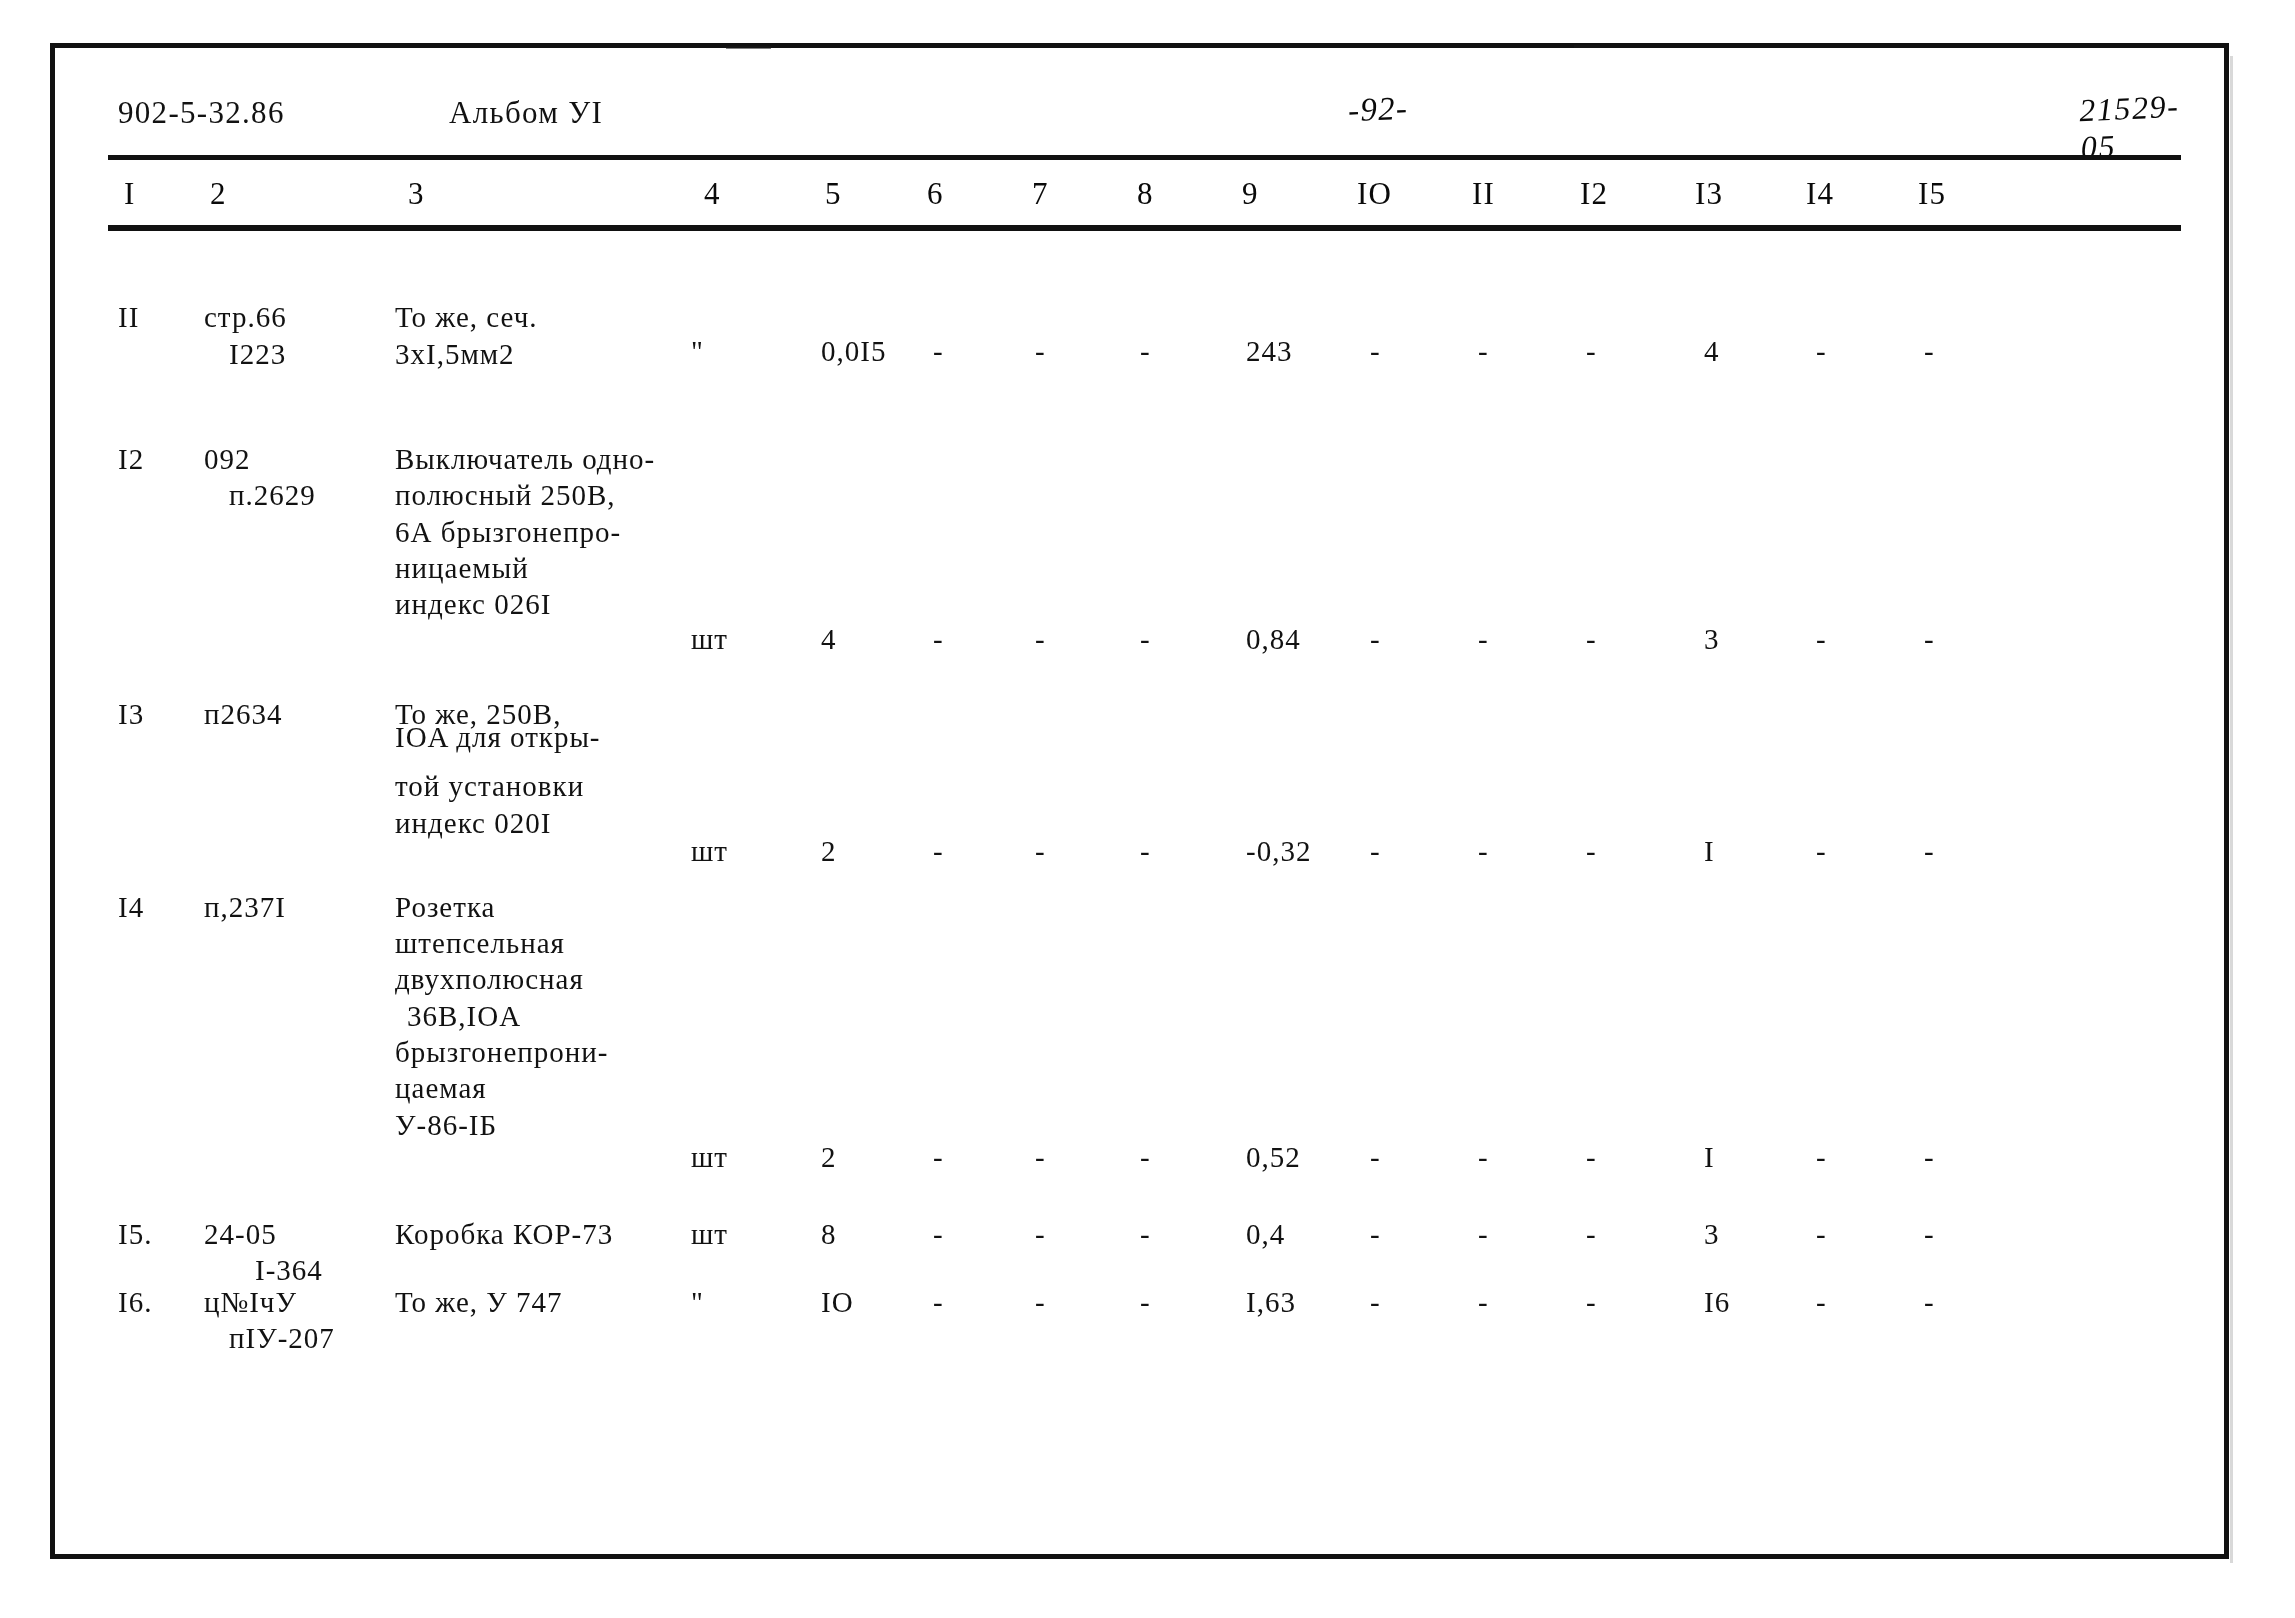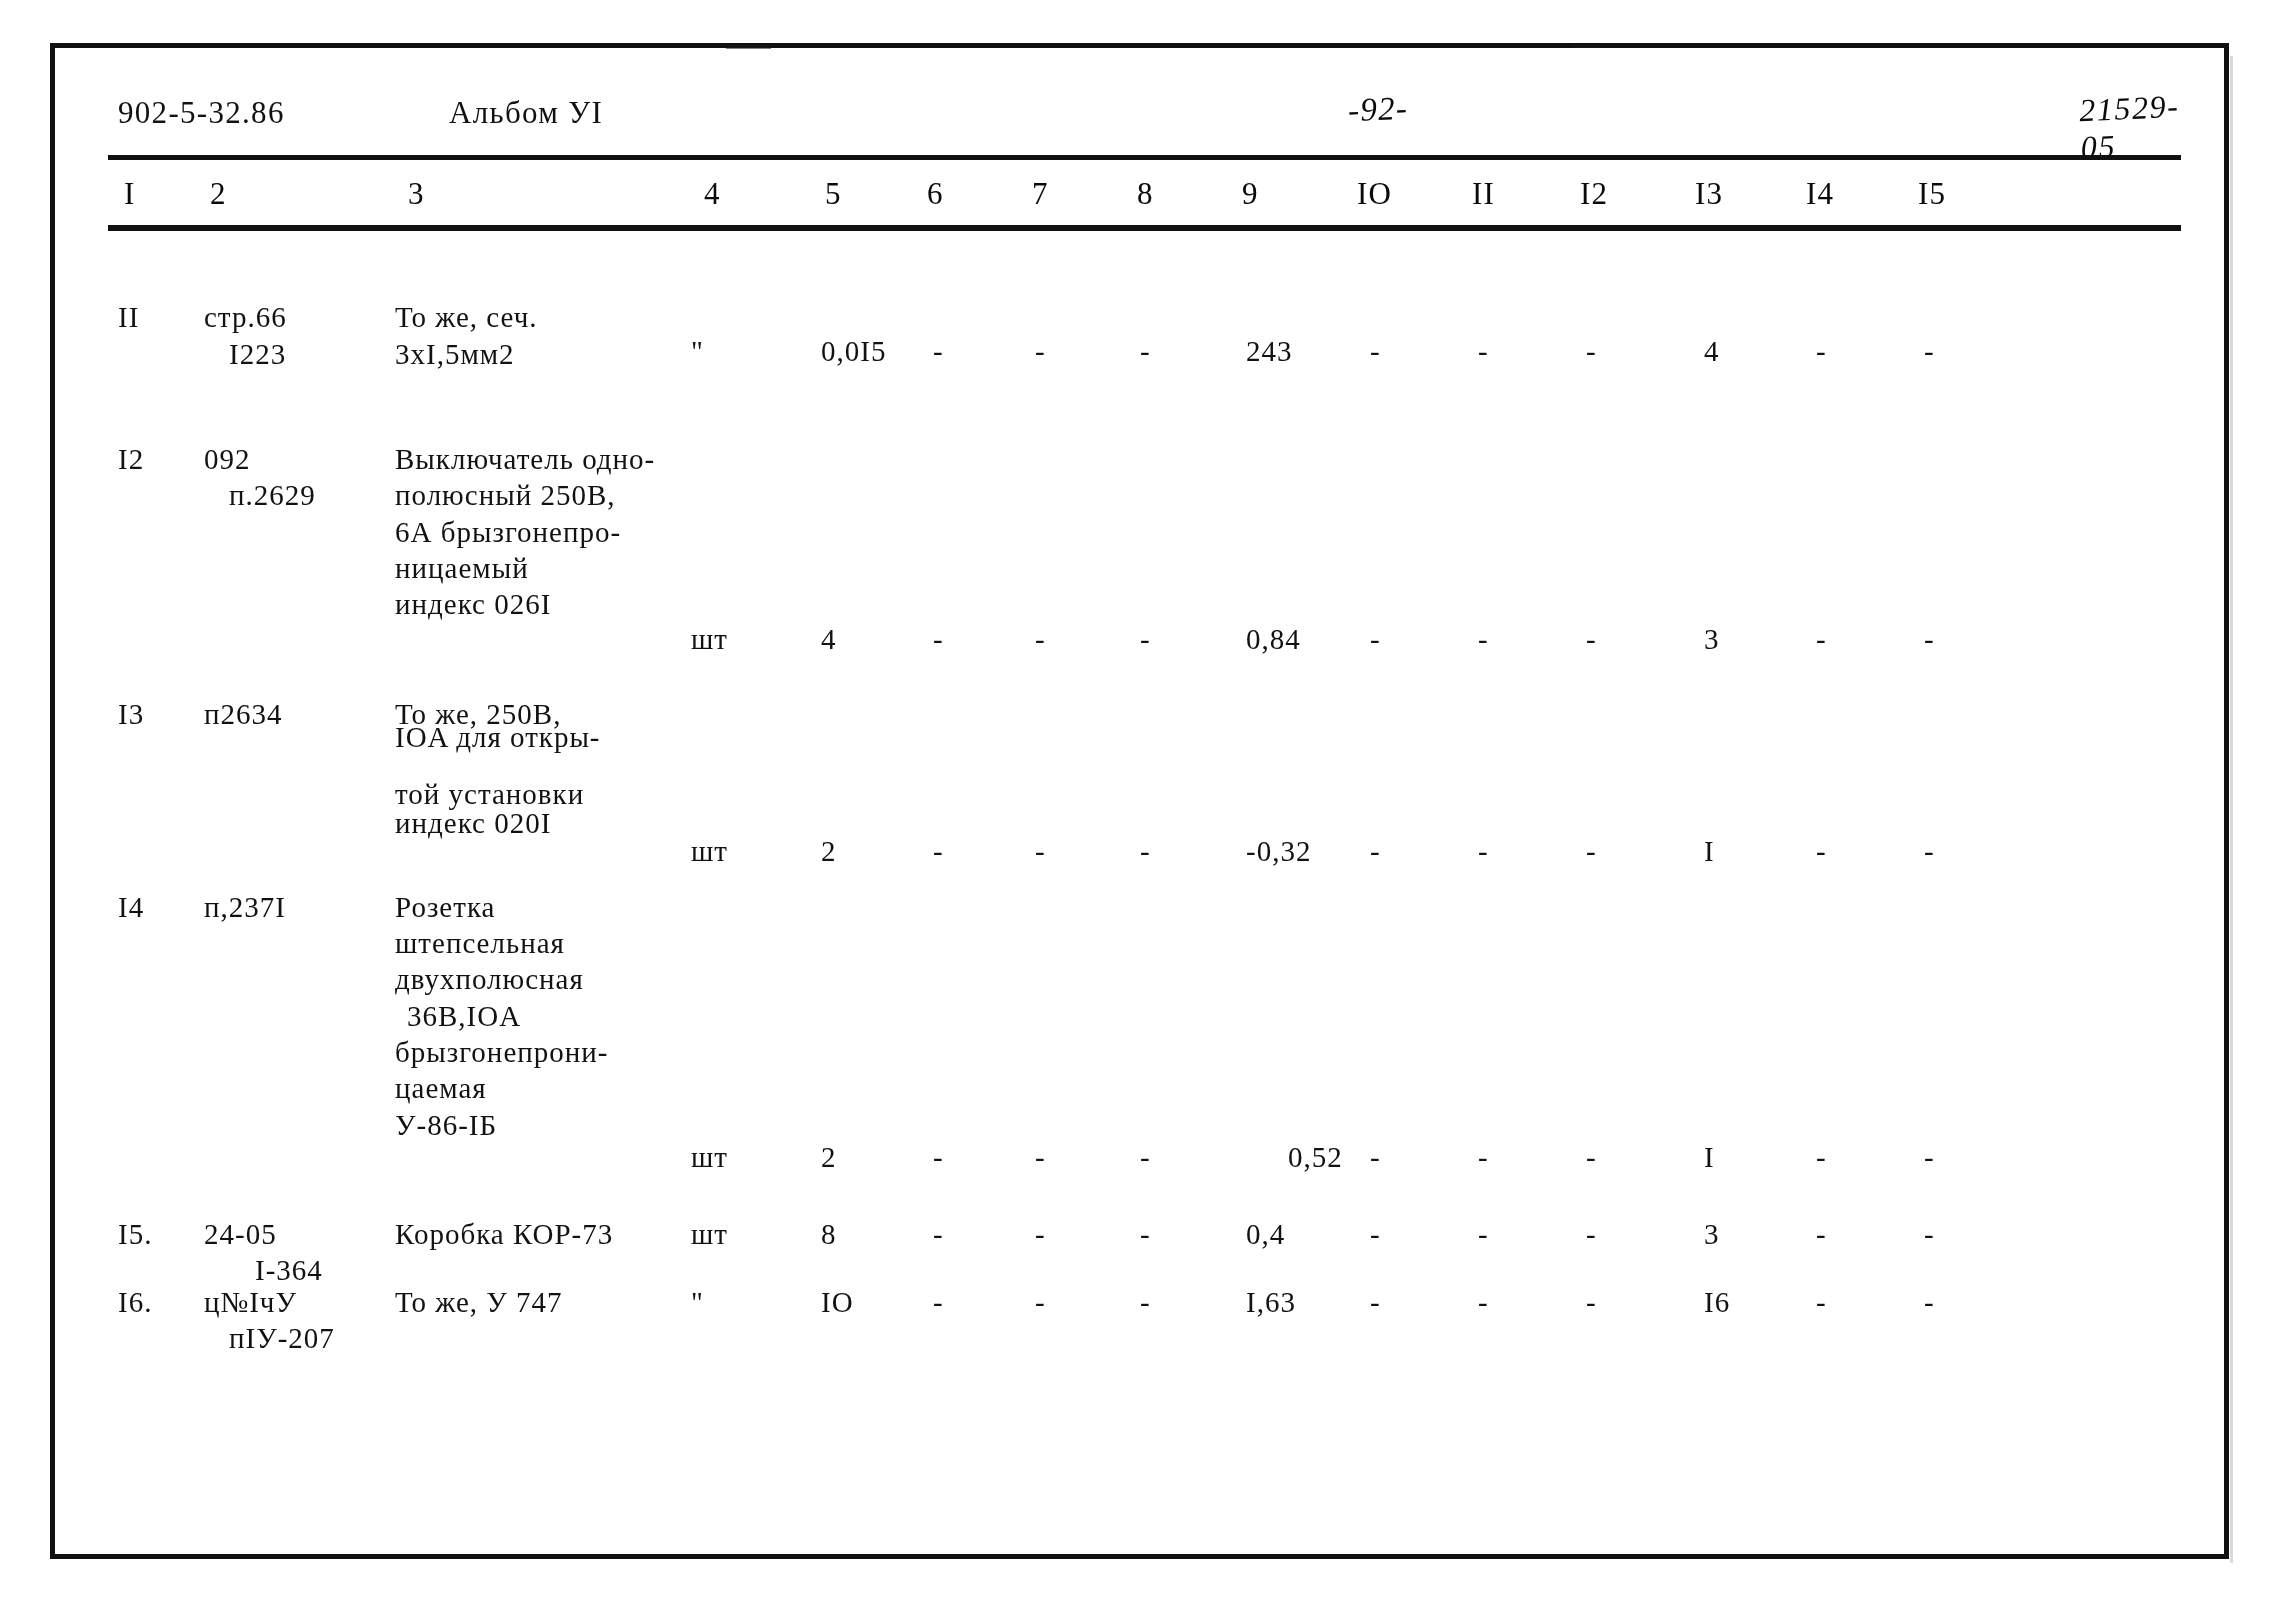--- a/index.html
+++ b/index.html
@@ -227,21 +227,21 @@
         <div class="cell num" style="left: 1586px; top: 621px;">-</div>
         <div class="cell num" style="left: 1704px; top: 621px;">3</div>
         <div class="cell num" style="left: 1816px; top: 621px;">-</div>
         <div class="cell num" style="left: 1924px; top: 621px;">-</div>
       </div>
       <div class="row" style="top: 0px;">
         <div class="cell c1" style="left: 118px; top: 696px;">I3</div>
         <div class="cell ref" style="left: 204px; top: 696px;">п2634</div>
         <div class="cell desc" style="left: 395px; top: 696px;">То же, 250В,</div>
         <div class="cell desc" style="left: 395px; top: 719px;">IOA для откры-</div>
-        <div class="cell desc" style="left: 395px; top: 768px; margin-top: 8px;">той установки</div>
+        <div class="cell desc" style="left: 395px; top: 768px;">той установки</div>
         <div class="cell desc" style="left: 395px; top: 805px;">индекс 020I</div>
         <div class="cell unit" style="left: 691px; top: 833px;">шт</div>
         <div class="cell num" style="left: 821px; top: 833px;">2</div>
         <div class="cell num" style="left: 933px; top: 833px;">-</div>
         <div class="cell num" style="left: 1035px; top: 833px;">-</div>
         <div class="cell num" style="left: 1140px; top: 833px;">-</div>
         <div class="cell num" style="left: 1246px; top: 833px;">-0,32</div>
         <div class="cell num" style="left: 1370px; top: 833px;">-</div>
         <div class="cell num" style="left: 1478px; top: 833px;">-</div>
         <div class="cell num" style="left: 1586px; top: 833px;">-</div>
@@ -257,21 +257,21 @@
         <div class="cell desc" style="left: 395px; top: 961px;">двухполюсная</div>
         <div class="cell desc" style="left: 395px; top: 998px; margin-left: 12px;">36В,IOA</div>
         <div class="cell desc" style="left: 395px; top: 1034px;">брызгонепрони-</div>
         <div class="cell desc" style="left: 395px; top: 1070px;">цаемая</div>
         <div class="cell desc" style="left: 395px; top: 1107px;">У-86-IБ</div>
         <div class="cell unit" style="left: 691px; top: 1139px;">шт</div>
         <div class="cell num" style="left: 821px; top: 1139px;">2</div>
         <div class="cell num" style="left: 933px; top: 1139px;">-</div>
         <div class="cell num" style="left: 1035px; top: 1139px;">-</div>
         <div class="cell num" style="left: 1140px; top: 1139px;">-</div>
-        <div class="cell num" style="left: 1288px; top: 1139px;">0,52</div>
+        <div class="cell num" style="left: 1246px; top: 1139px;">0,52</div>
         <div class="cell num" style="left: 1370px; top: 1139px;">-</div>
         <div class="cell num" style="left: 1478px; top: 1139px;">-</div>
         <div class="cell num" style="left: 1586px; top: 1139px;">-</div>
         <div class="cell num" style="left: 1704px; top: 1139px;">I</div>
         <div class="cell num" style="left: 1816px; top: 1139px;">-</div>
         <div class="cell num" style="left: 1924px; top: 1139px;">-</div>
       </div>
       <div class="row" style="top: 0px;">
         <div class="cell c1" style="left: 118px; top: 1216px;">I5.</div>
         <div class="cell ref" style="left: 204px; top: 1216px;">24-05</div>

